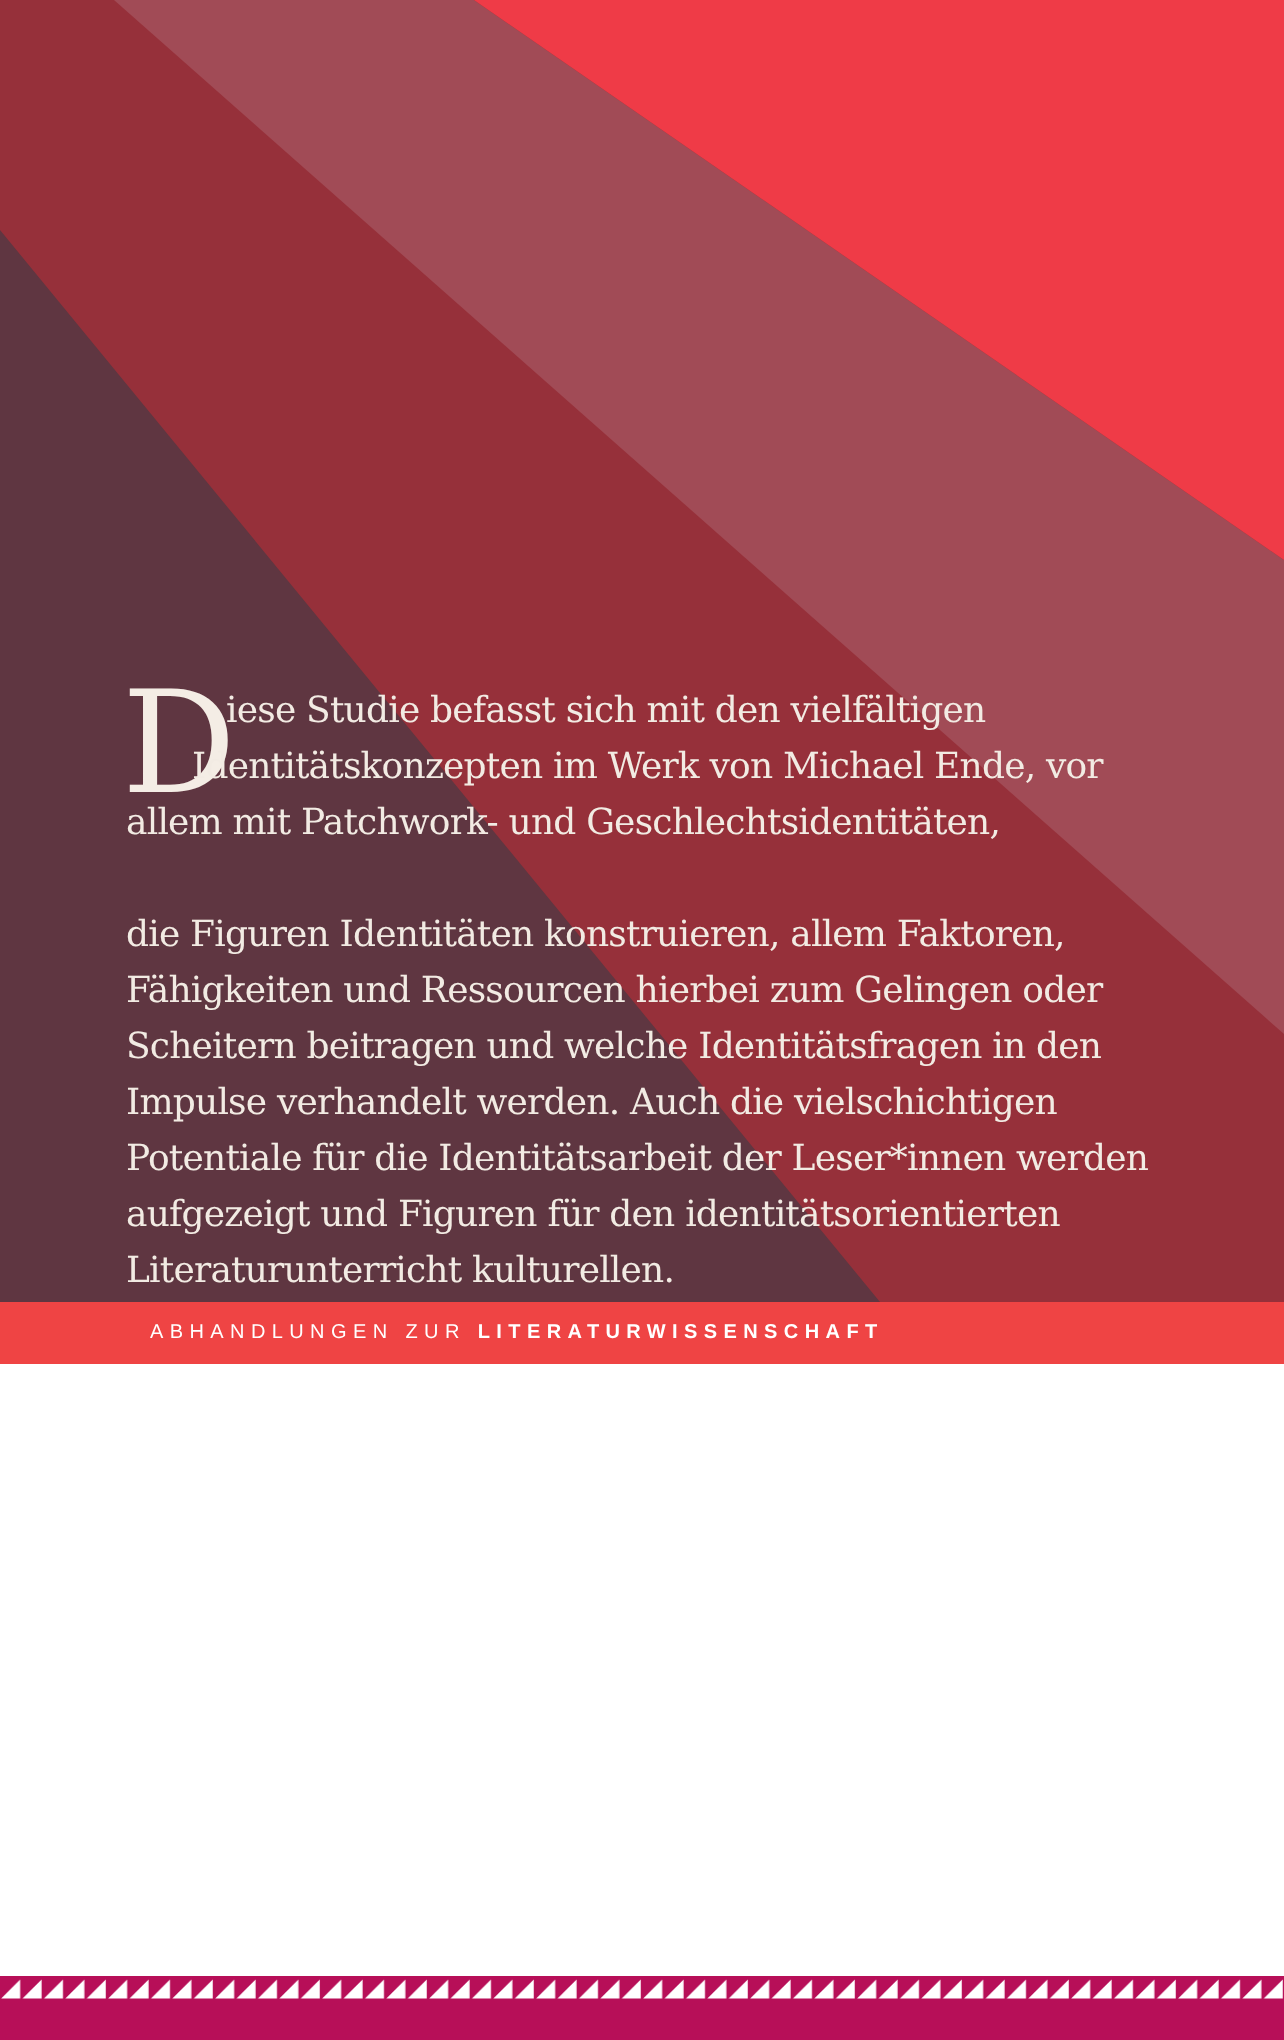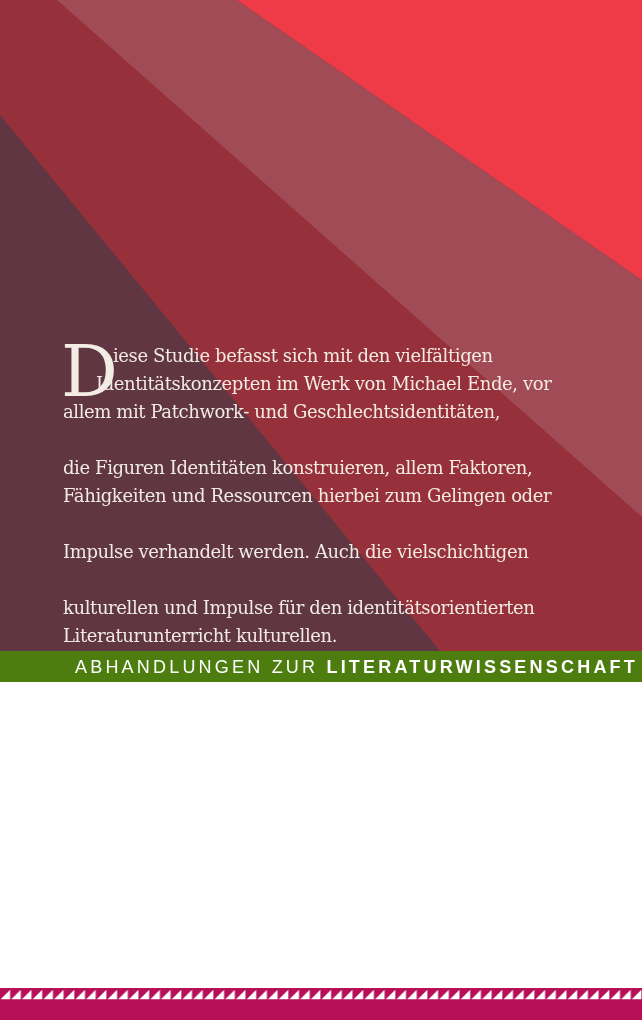--- a/index.html
+++ b/index.html
@@ -21,22 +21,22 @@
   }
   .bline{
     position:absolute;left:63px;width:560px;height:28px;
     font-size:18px;letter-spacing:-0.4px;line-height:28px;white-space:nowrap;
   }
   .bline.i0{padding-left:50px;}
   .bline.i1{padding-left:33px;}
   
   .series-band{
     position:absolute;left:0;top:651px;width:642px;height:31px;
-    background:#4d7c0f;color:#ffffff;
-    font-size:18px;line-height:32px;letter-spacing:3.2px;
+    background:#ef4444;color:#ffffff;
+    font-size:10px;line-height:32px;letter-spacing:3.2px;
     padding-left:75px;box-sizing:border-box;white-space:nowrap;
     font-weight:500;
   }
   .series-band .emph{font-weight:800;}
   
   .footer{position:absolute;left:0;top:682px;width:642px;height:306px;background:#ffffff;}
   
   .strip{position:absolute;left:0;top:988px;width:642px;height:32px;background:#b70f58;}
   .strip svg{position:absolute;top:1px;left:0;}
 </style>
@@ -52,22 +52,24 @@
     <polygon points="0,115 440,651 0,651" fill="#5f3641"></polygon>
   </svg>
 
   <div class="blurb">
     <span class="dropcap">D</span>
     <div class="bline i0" style="top:342px">iese Studie befasst sich mit den vielfältigen</div>
     <div class="bline i1" style="top:370px">Identitätskonzepten im Werk von Michael Ende, vor</div>
     <div class="bline" style="top:398px">allem mit Patchwork- und Geschlechtsidentitäten,</div>
     <div class="bline" style="top:454px">die Figuren Identitäten konstruieren, allem Faktoren,</div>
     <div class="bline" style="top:482px">Fähigkeiten und Ressourcen hierbei zum Gelingen oder</div>
+    <div class="bline" style="top:510px">Scheitern beitragen und welche Identitätsfragen in den</div>
     <div class="bline" style="top:538px">Impulse verhandelt werden. Auch die vielschichtigen</div>
-    <div class="bline" style="top:594px">kulturellen und Impulse für den identitätsorientierten</div>
+    <div class="bline" style="top:566px">Potentiale für die Identitätsarbeit der Leser*innen werden</div>
+    <div class="bline" style="top:594px">aufgezeigt und Figuren für den identitätsorientierten</div>
     <div class="bline" style="top:622px">Literaturunterricht kulturellen.</div>
   </div>
 
   <div class="series-band">
     <span>ABHANDLUNGEN ZUR</span>
     <span> </span>
     <span class="emph">LITERATURWISSENSCHAFT</span>
   </div>
 
   <div class="footer">

